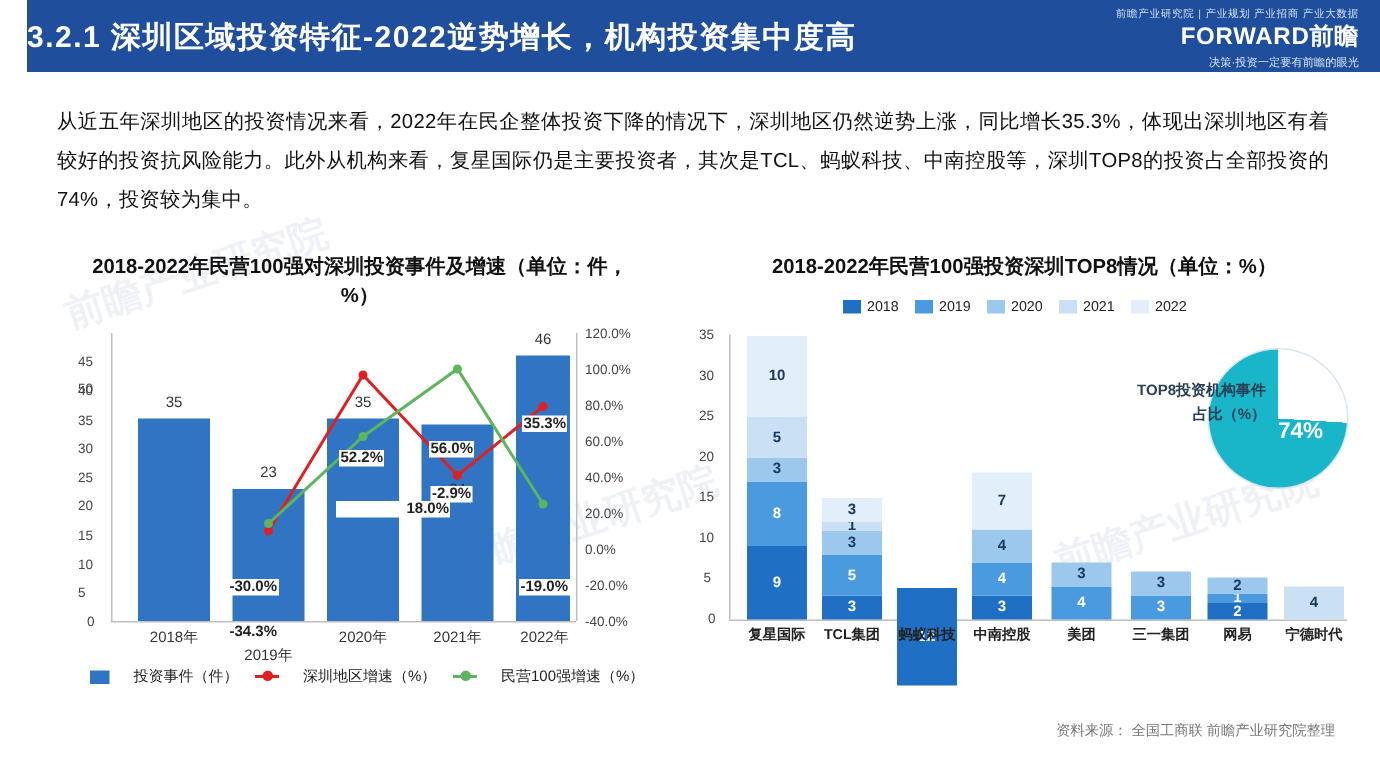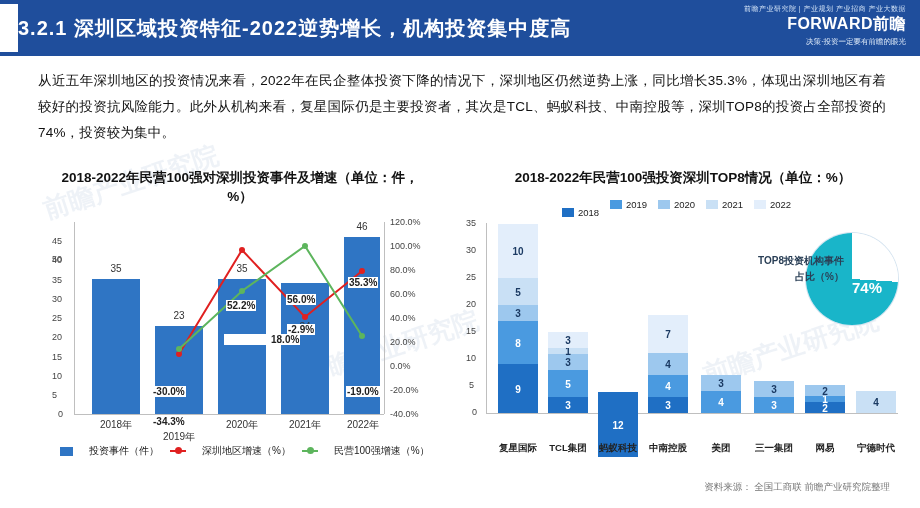--- a/index.html
+++ b/index.html
@@ -6,21 +6,21 @@
   body{
     width:920px;height:508px;
     background:#ffffff;
     font-family:"Liberation Sans", sans-serif;
     color:#1a1a1a;
     overflow:hidden;
     position:relative;
   }
   
   .header{
-    position:absolute;left:0;top:0;width:920px;height:56px;
+    position:absolute;left:0;top:0;width:920px;height:48px;
     background:#1f4e9c;
     display:flex;align-items:center;
   }
   .header-accent{
     width:18px;height:48px;background:#ffffff;
   }
   .header-title{
     color:#ffffff;font-size:20px;font-weight:bold;letter-spacing:1px;
     white-space:nowrap;
   }
@@ -75,21 +75,21 @@
   .legend-line{width:16px;height:2px;display:inline-block;position:relative;}
   .legend-line i{position:absolute;left:5px;top:-3px;width:7px;height:7px;border-radius:50%;}
   
   #rightPlot{ width:450px;height:230px; }
   .rbar{ position:absolute; }
   .rbar span{
     position:absolute;left:0;right:0;top:50%;transform:translateY(-50%);
     text-align:center;font-size:10px;color:#ffffff;font-weight:bold;
   }
   .rbar.light span{ color:#1b3a63; }
-  .rcat{ position:absolute;font-size:9.5px;color:#222;text-align:center;width:64px;font-weight:bold;margin-top:25px;}
+  .rcat{ position:absolute;font-size:9.5px;color:#222;text-align:center;width:64px;font-weight:bold;}
   .rlegend{
     position:absolute;display:flex;align-items:center;gap:4px;font-size:9.5px;color:#222;
   }
   .rlegend i{width:12px;height:9px;display:inline-block;}
   .donut-wrap{ position:absolute;right:6px;top:36px;width:150px;height:120px; }
   .donut{
     position:absolute;right:4px;top:2px;width:92px;height:92px;border-radius:50%;
     background:conic-gradient(#ffffff 0deg 93.6deg, #19b5c9 93.6deg 360deg);
     box-shadow:0 0 0 1px #d6e4f0;
   }
@@ -232,21 +232,21 @@
 
     <div class="tick-label" style="left:8px;top:23px;">35</div>
     <div class="tick-label" style="left:8px;top:50px;">30</div>
     <div class="tick-label" style="left:8px;top:77px;">25</div>
     <div class="tick-label" style="left:8px;top:104px;">20</div>
     <div class="tick-label" style="left:8px;top:131px;">15</div>
     <div class="tick-label" style="left:8px;top:158px;">10</div>
     <div class="tick-label" style="left:11px;top:185px;">5</div>
     <div class="tick-label" style="left:14px;top:212px;">0</div>
 
-    <div class="rlegend" style="left:104px;top:4px;margin-top:8px;">
+    <div class="rlegend" style="left:104px;top:4px;">
         <i style="background:#1f6fc4;"></i>
         <span>2018</span>
       </div>
     <div class="rlegend" style="left:152px;top:4px;">
         <i style="background:#4a9ae0;"></i>
         <span>2019</span>
       </div>
     <div class="rlegend" style="left:200px;top:4px;">
         <i style="background:#9dc8ee;"></i>
         <span>2020</span>

